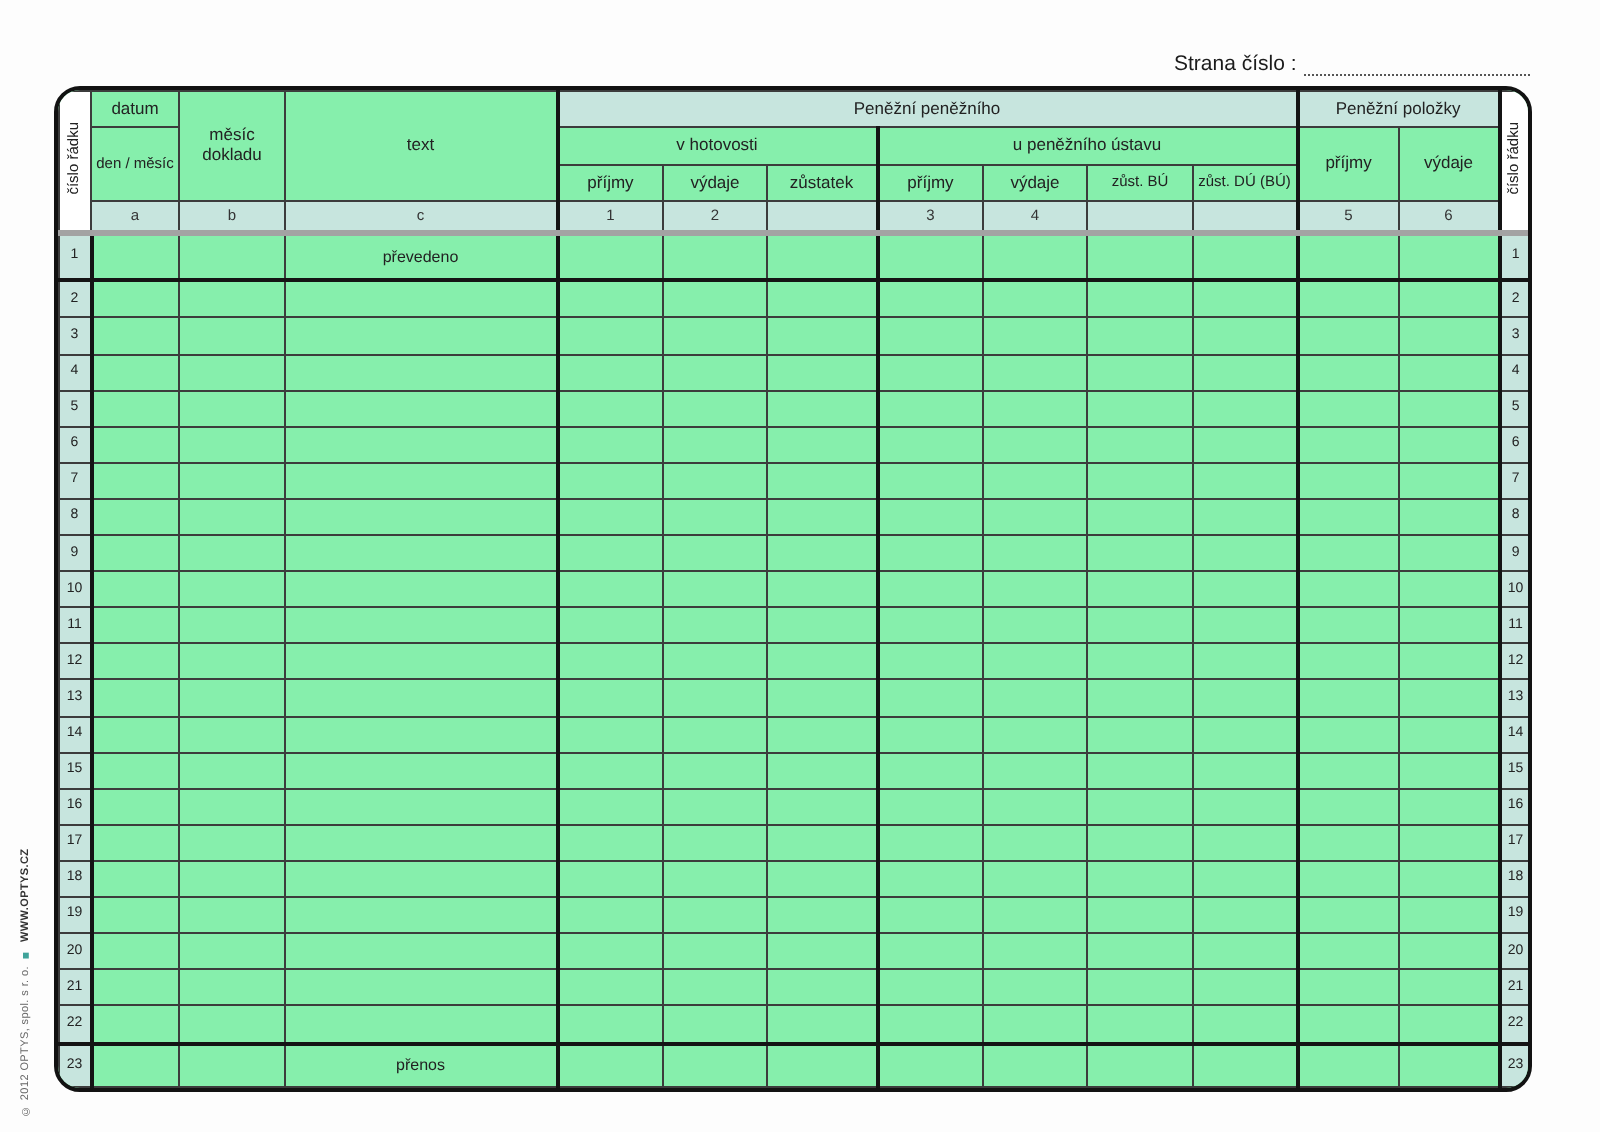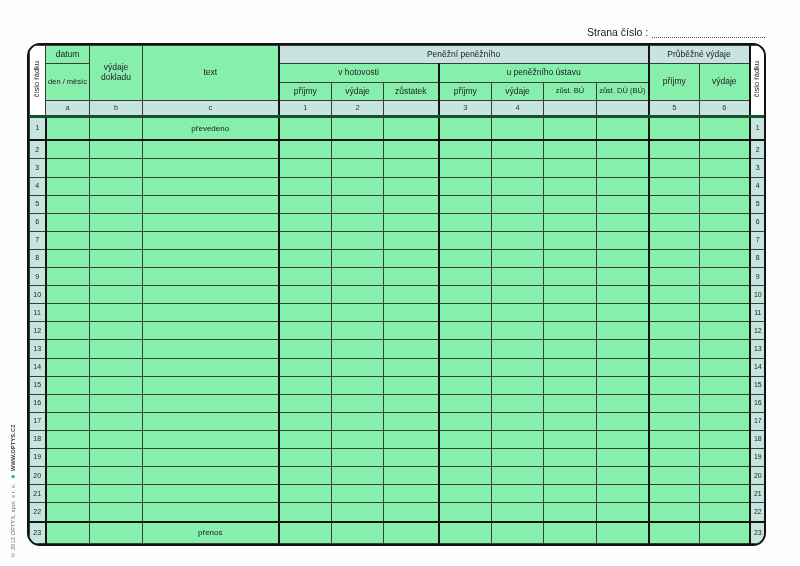--- a/index.html
+++ b/index.html
@@ -43,21 +43,21 @@
   }
   thead tr.rA{height:18px;}
   thead tr.rB{height:19px;}
   thead tr.rC{height:18px;}
   thead tr.rL{height:16px;}
   thead td.small{font-size:7.5px;white-space:nowrap;}
   thead tr.rL td{font-size:7.5px;color:#333;}
   tbody td{font-size:8px;}
   tbody td.numcell{background:#c7e5de;font-size:7px;color:#222;border-right-width:2px;border-right-color:#141414;}
   tbody td.numcell.right{border-right-width:1px;border-right-color:#3c3c3c;}
-  tbody tr:first-child td{border-top:3px solid #14532d;text-align:center;}
+  tbody tr:first-child td{border-top:3px solid #a3a3a3;text-align:center;}
   tbody tr.first td{border-bottom:2px solid #141414;}
   tbody tr.last td{border-top:2px solid #141414;}
 </style>
 </head>
 <body>
 
 <div class="strana">
   <span class="lbl">Strana číslo :</span>
   <span class="dots"></span>
 </div>
@@ -83,24 +83,24 @@
         <col style="width:53px">
         <col style="width:52px">
       <col style="width:51px">
         <col style="width:50px">
         <col style="width:16px">
     </colgroup>
     <thead>
       <tr class="rA">
         <td rowspan="4" class="numcol"><span class="vert">číslo řádku</span></td>
         <td>datum</td>
-        <td rowspan="3" class="small" style="white-space:normal;font-size:8.5px;">výdaje dokladu</td>
+        <td rowspan="3" class="small" style="white-space:normal;font-size:8.5px;">měsíc dokladu</td>
         <td rowspan="3">text</td>
         <td colspan="7" class="teal bL2">Peněžní peněžního</td>
-        <td colspan="2" class="teal bL2">Průběžné výdaje</td>
+        <td colspan="2" class="teal bL2">Peněžní položky</td>
         <td rowspan="4" class="numcol bL2"><span class="vert">číslo řádku</span></td>
       </tr>
       <tr class="rB">
         <td rowspan="2" class="small">den / měsíc</td>
         <td colspan="3" class="bL2">v hotovosti</td>
         <td colspan="4" class="bL2">u peněžního ústavu</td>
         <td rowspan="2" class="bL2">příjmy</td>
         <td rowspan="2">výdaje</td>
       </tr>
       <tr class="rC">

